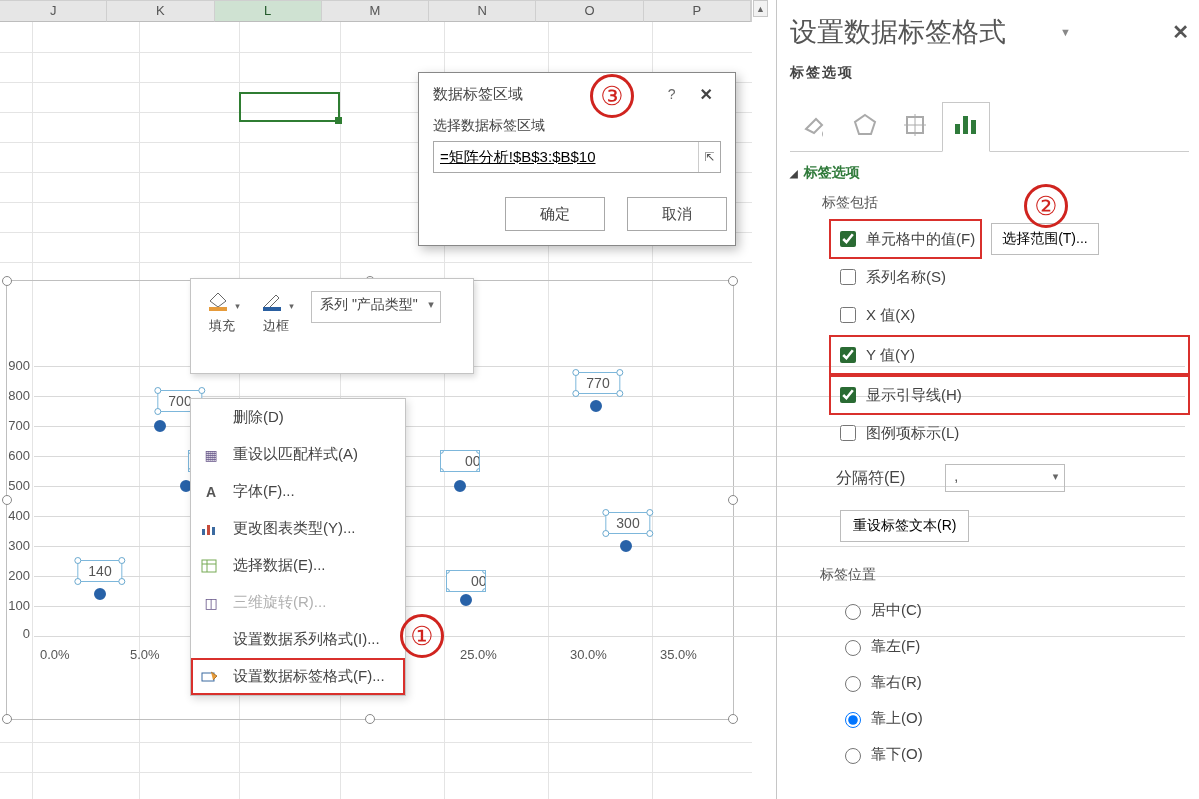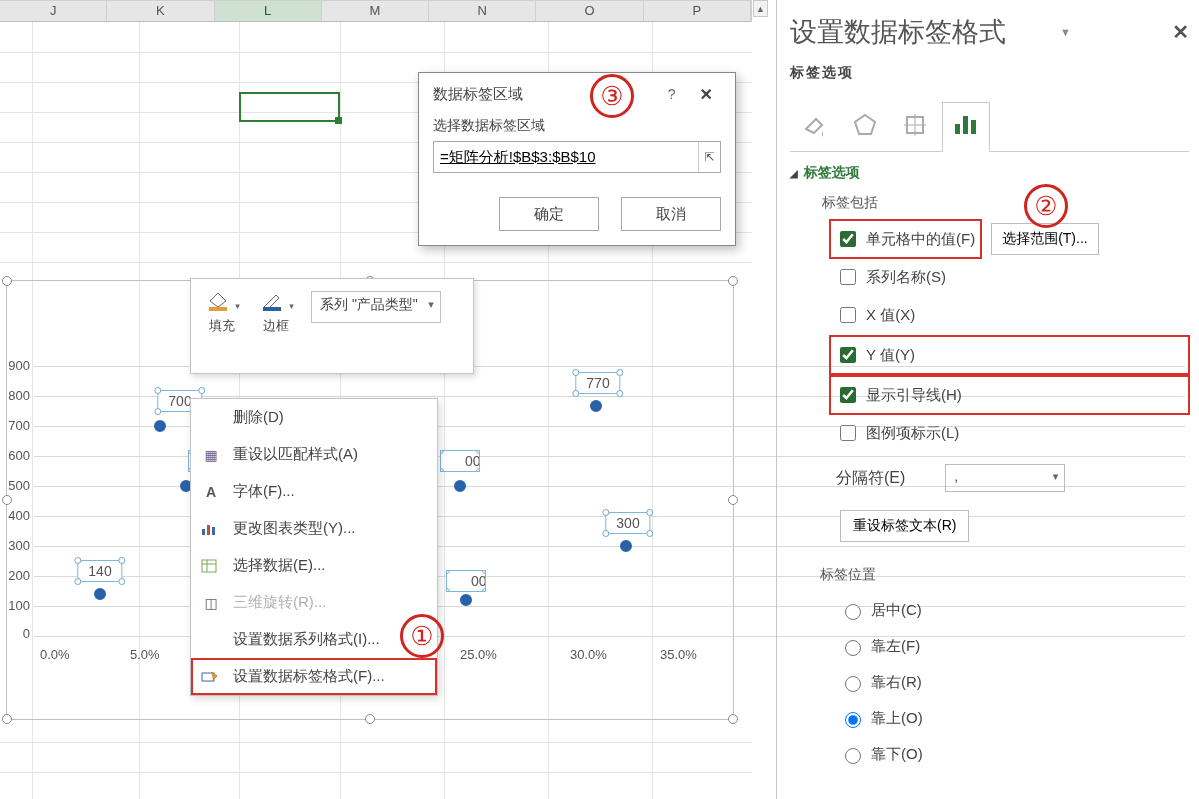--- a/index.html
+++ b/index.html
@@ -34,38 +34,38 @@
 .chart { position:absolute; left:6px; top:280px; width:728px; height:440px; border:1px solid #bfbfbf; }
 .chart .handle{ position:absolute;width:10px;height:10px;border:1px solid #888;border-radius:50%;background:#fff;}
 .yaxis-lbl{ position:absolute; left:0px; font-size:13px; color:#555; text-align:right; width:30px;}
 .xaxis-lbl{ position:absolute; top:647px; font-size:13px; color:#555;text-align:right;}
 .gridy{ position:absolute; left:34px; right:14px; border-top:1px solid #d9d9d9;}
 .dot{ position:absolute; width:12px;height:12px;border-radius:50%; background:#2862a8; border:2px solid #2862a8; transform:translate(-50%,-50%);}
 .datalabel{ position:absolute; transform:translate(-50%,-100%); border:1px solid #7db7db; background:#fff; padding:2px 10px; font-size:14px; color:#555;}
 .dl-handle{position:absolute;width:7px;height:7px;background:#fff;border:1px solid #6aa9cf;border-radius:50%;}
 
 
-.ctxmenu{ position:absolute; left:190px; top:398px; width:248px; background:#fff; border:1px solid #c4c4c4; box-shadow:2px 3px 8px rgba(0,0,0,.15);}
+.ctxmenu{ position:absolute; left:190px; top:398px; width:216px; background:#fff; border:1px solid #c4c4c4; box-shadow:2px 3px 8px rgba(0,0,0,.15);}
 .ctxmenu .row{ height:37px; display:flex; align-items:center; padding-left:42px; position:relative; font-size:15px; color:#444;}
 .ctxmenu .row .ic{ position:absolute; left:10px; width:20px; text-align:center; font-size:14px; color:#658;}
 .ctxmenu .row.disabled{ color:#b0b0b0;}
 .ctxmenu .row .arrow{ position:absolute; right:10px; font-size:11px; color:#666;}
 .ctxmenu .row.highlight{ outline:2px solid #d9302c; outline-offset:-2px;}
 
 
 .dlg{ position:absolute; left:418px; top:72px; width:318px; background:#fff; border:1px solid #888; box-shadow:3px 4px 10px rgba(0,0,0,.25);}
 .dlg .titlebar{ height:42px; display:flex; align-items:center; padding:0 14px; font-size:15px; color:#444;}
 .dlg .titlebar .q{ margin-left:auto; font-size:14px; color:#666; padding:4px 6px;}
 .dlg .titlebar .close{ font-size:16px; font-weight:bold; color:#444; padding:4px 8px; margin-left:10px;}
 .dlg .body{ padding:2px 14px 10px;}
 .dlg .prompt{ font-size:14px; color:#444; margin-bottom:6px;}
 .dlg .range-in{ display:flex; align-items:center; border:1px solid #a8a8a8; height:32px; background:#fff;}
 .dlg .range-in input{ flex:1; border:none; outline:none; font-size:15px; padding:0 6px; background:#fff;text-decoration:underline;}
 .dlg .range-in .collapse{ width:22px;height:100%;display:flex;align-items:center;justify-content:center;font-size:12px;border-left:1px solid #ccc;color:#555;}
-.dlg .btns{ display:flex; gap:22px; justify-content:flex-end; padding:14px 14px 14px;}
+.dlg .btns{ display:flex; gap:22px; justify-content:flex-end; padding:14px 8px 14px;}
 .dlg .btns button{ width:100px;height:34px;border:1px solid #a8a8a8;background:#fff;font-size:15px;color:#444;}
 
 
 .vdiv{ position:absolute; left:776px; top:0; bottom:0; border-left:1px solid #c6c6c6;}
 .panel{ position:absolute; left:790px; top:0; right:0; bottom:0; padding-right:10px;}
 .panel .title-row{ display:flex; align-items:center; padding-top:14px;}
 .panel .ptitle{ font-size:27px; color:#555;}
 .panel .pdrop{ font-size:11px; color:#888; margin-left:54px;}
 .panel .pclose{ font-size:20px; font-weight:bold; color:#555; margin-left:auto;}
 .panel .ptab{ margin-top:14px; font-size:14px; font-weight:bold; color:#444; letter-spacing:2px;}

